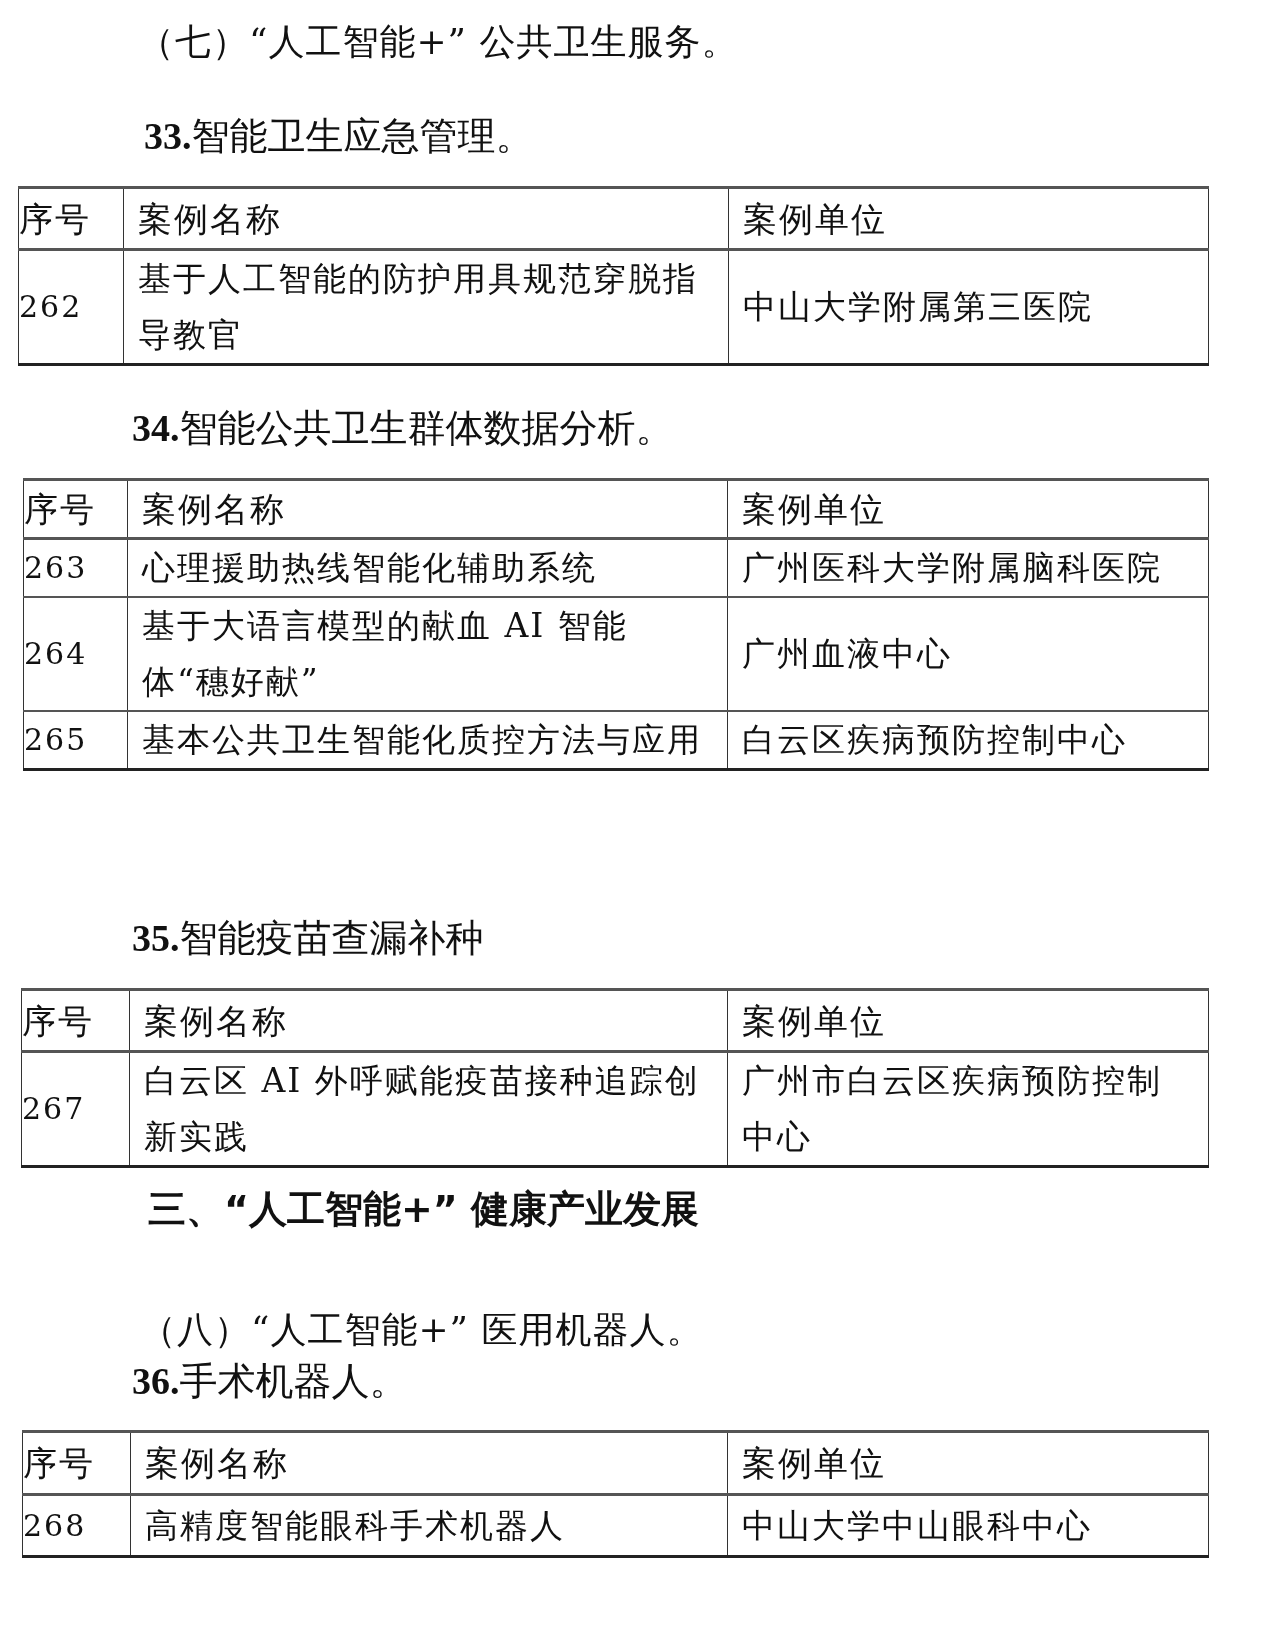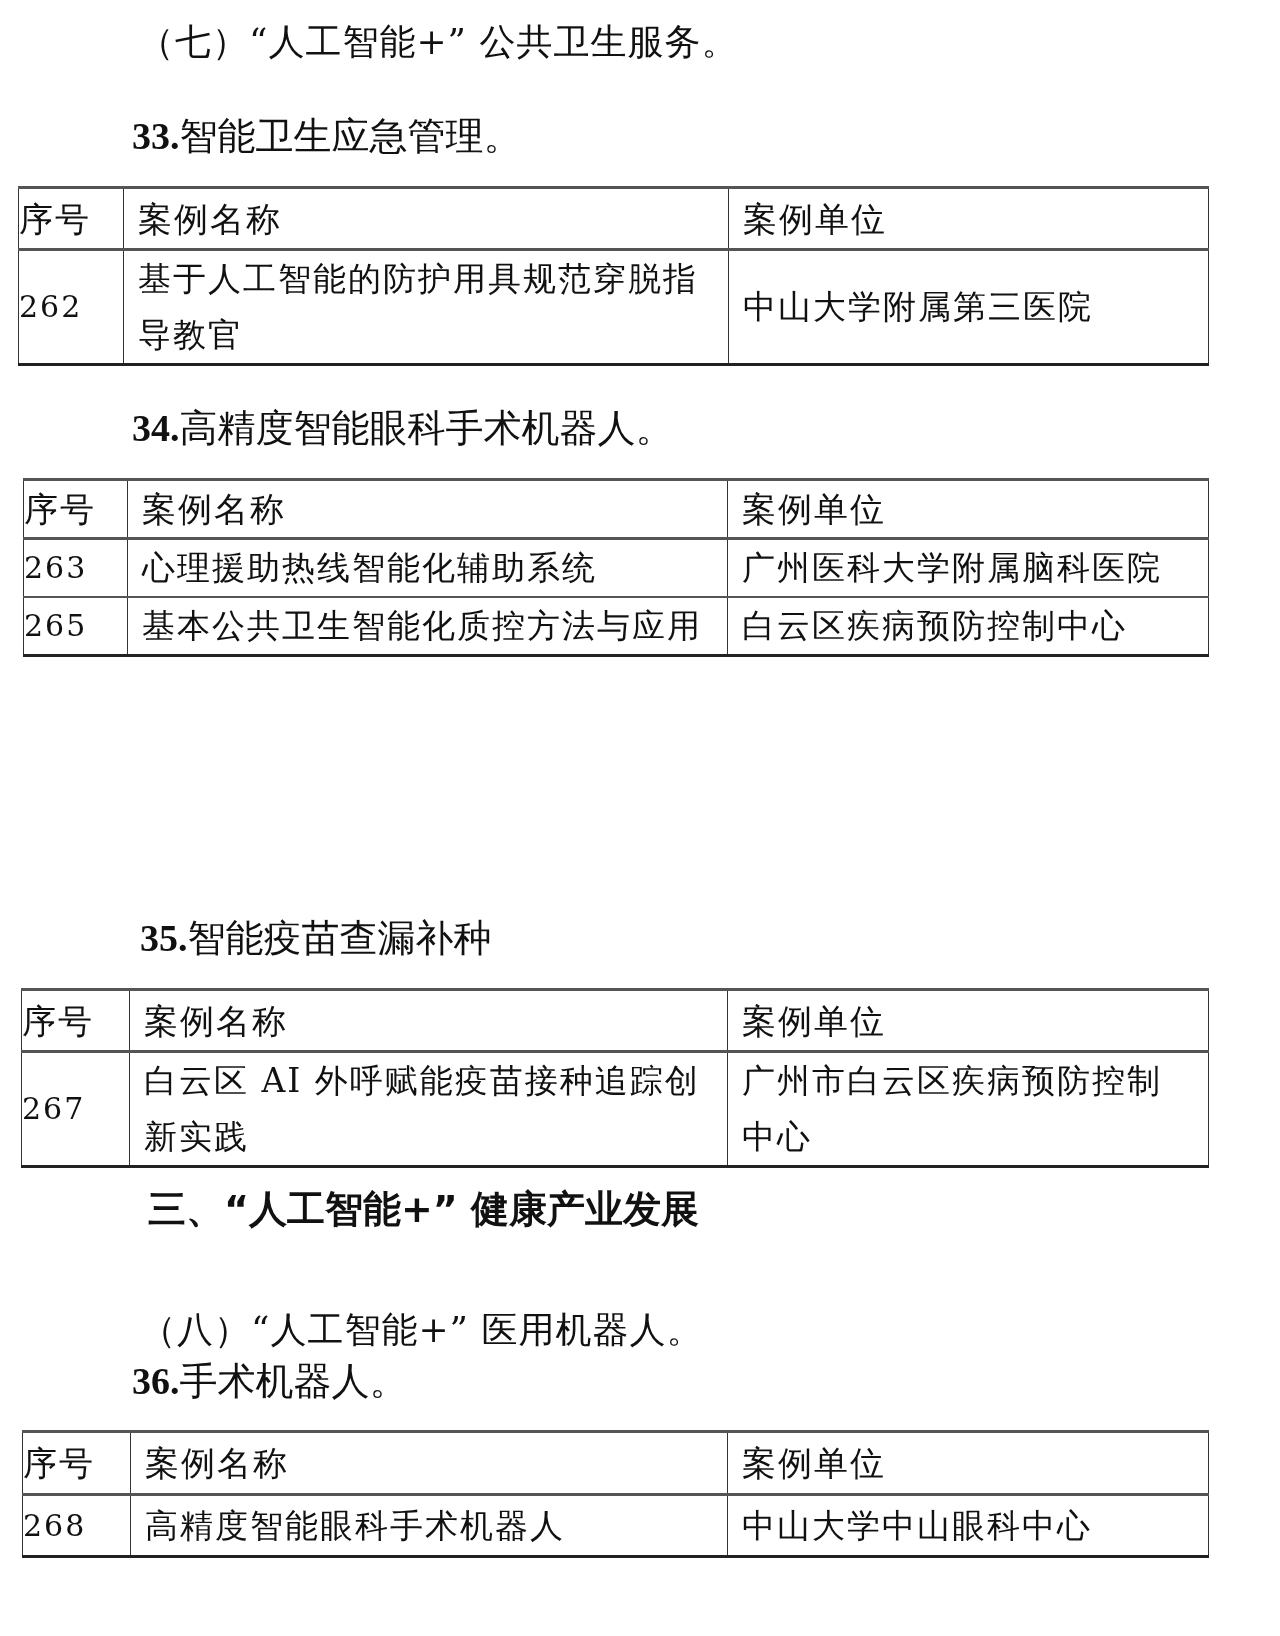--- a/index.html
+++ b/index.html
@@ -26,21 +26,21 @@
   table.cases td.seq { font-size: 30px; letter-spacing: 2px; padding: 0; }
   table.cases th.seq { padding: 0; }
   table.cases tr:last-child td { border-bottom: 3px solid #222; }
   table.cases td { border-bottom: 2.5px solid #555; }
 </style>
 </head>
 <body>
 
 <div class="abs h-sub" style="left:122px; top:20px;margin-left:16px;">（七）“人工智能+” 公共卫生服务。</div>
 
-<div class="abs h-item" style="left:132px; top:113px;">
+<div class="abs h-item" style="left:144px; top:113px;">
   <span class="num">33.</span><span>智能卫生应急管理。</span>
 </div>
 <table class="cases" style="left:18px; top:186px; width:1191px;">
   <colgroup>
       <col style="width:105px">
       <col style="width:605px">
       <col>
     </colgroup>
   <tbody>
       <tr style="height:62px">
@@ -50,48 +50,53 @@
   </tr>
   <tr style="height:112px">
     <td class="seq">262</td>
     <td>基于人工智能的防护用具规范穿脱指导教官</td>
     <td>中山大学附属第三医院</td>
   </tr>
 </tbody>
   </table>
 
 <div class="abs h-item" style="left:132px; top:405px;">
-  <span class="num">34.</span><span>高精度智能眼科手术机器人。</span>
+  <span class="num">34.</span><span>智能公共卫生群体数据分析。</span>
 </div>
 <table class="cases" style="left:23px; top:478px; width:1186px;">
   <colgroup>
       <col style="width:104px">
       <col style="width:600px">
       <col>
     </colgroup>
   <tbody>
       <tr style="height:56px">
     <th class="seq">序号</th>
     <th>案例名称</th>
     <th>案例单位</th>
   </tr>
   <tr style="height:57px">
     <td class="seq">263</td>
     <td>心理援助热线智能化辅助系统</td>
     <td>广州医科大学附属脑科医院</td>
   </tr>
+  <tr style="height:112px">
+    <td class="seq">264</td>
+    <td>基于大语言模型的献血 AI 智能体“穗好献”</td>
+    <td>广州血液中心</td>
+  </tr>
   <tr style="height:57px">
     <td class="seq">265</td>
     <td>基本公共卫生智能化质控方法与应用</td>
     <td>白云区疾病预防控制中心</td>
   </tr>
 </tbody>
   </table>
 
-<div class="abs h-item" style="left:140px; top:915px;">
+<div class="abs h-item" style="left:132px; top:915px;">
   <span class="num">35.</span><span>智能疫苗查漏补种</span>
 </div>
 <table class="cases" style="left:21px; top:988px; width:1188px;">
   <colgroup>
       <col style="width:108px">
       <col style="width:598px">
       <col>
     </colgroup>
   <tbody>
       <tr style="height:62px">

